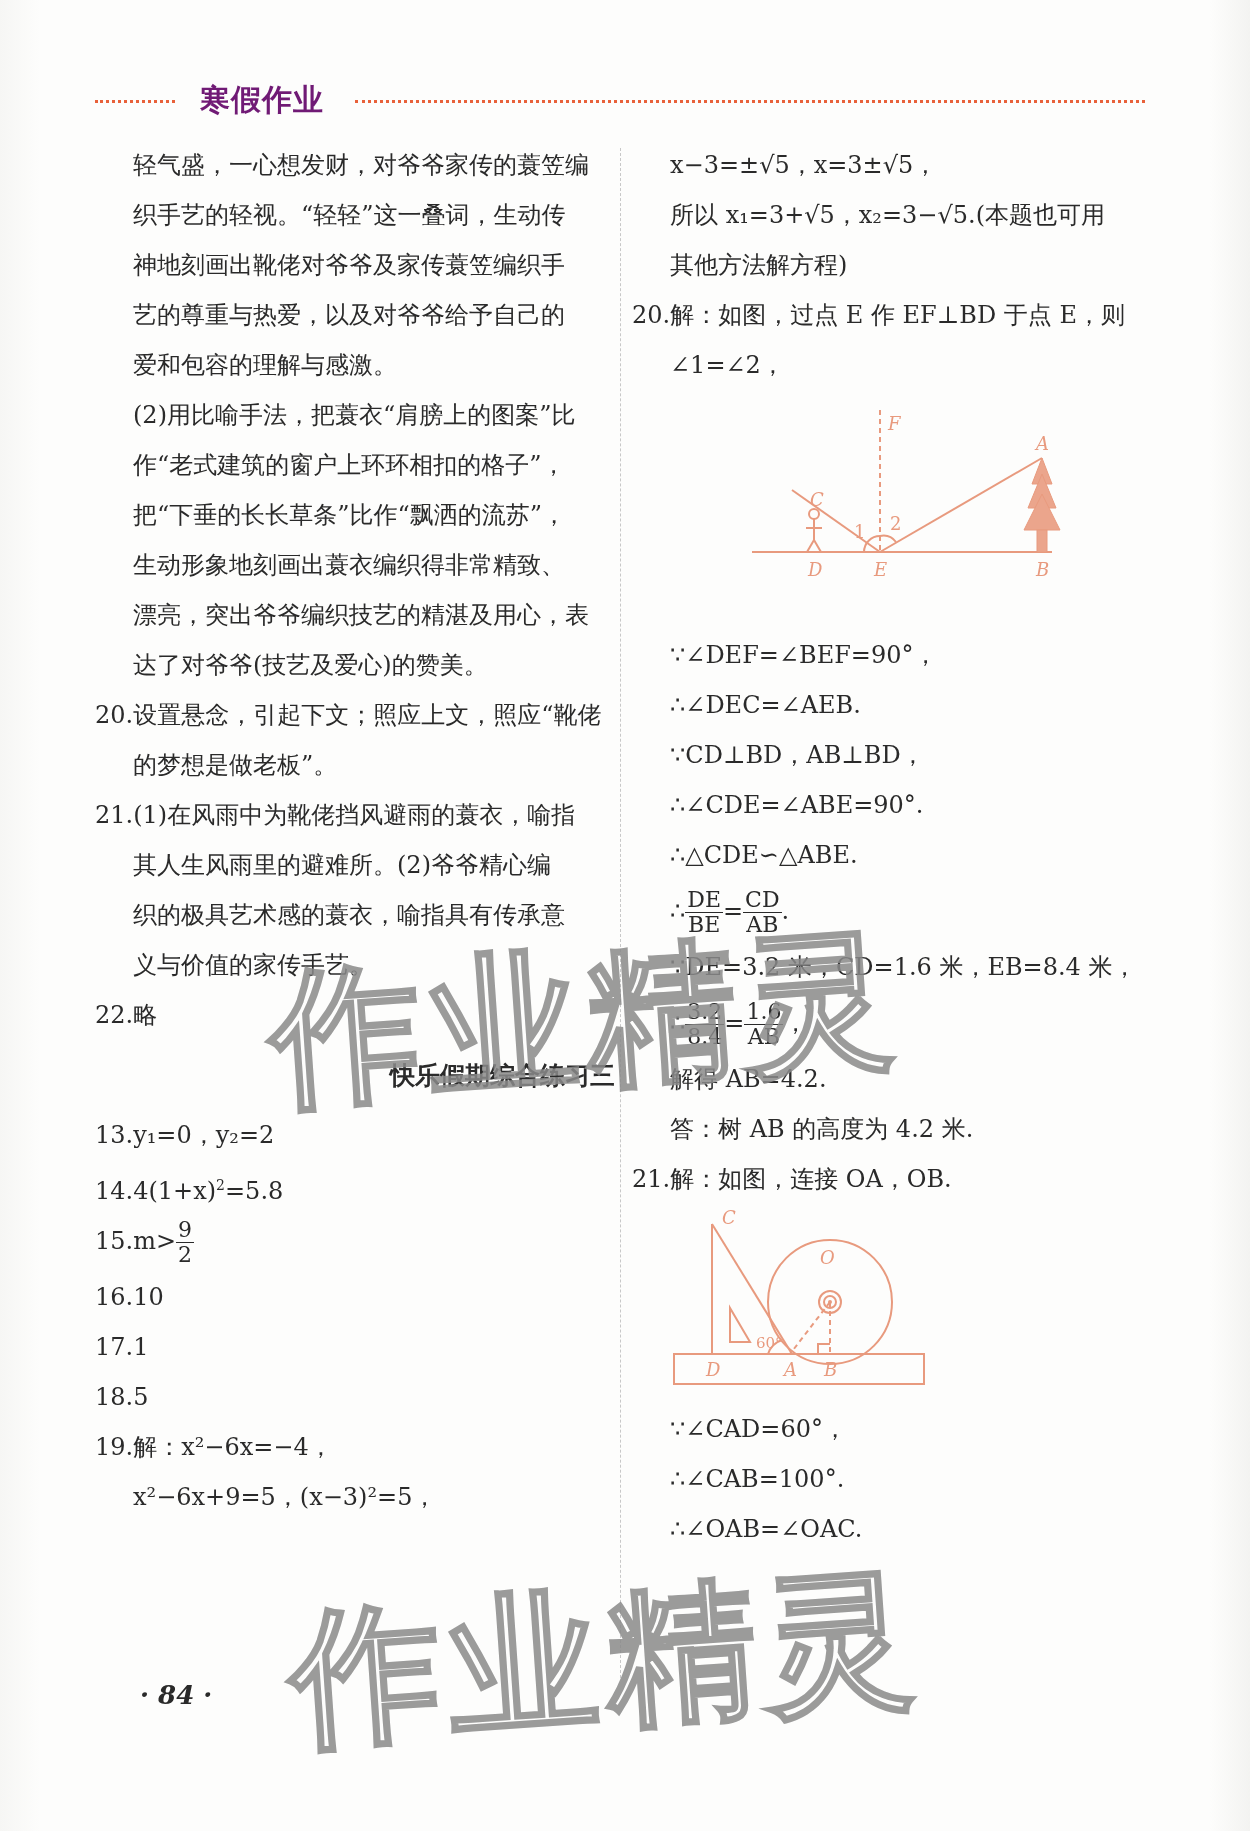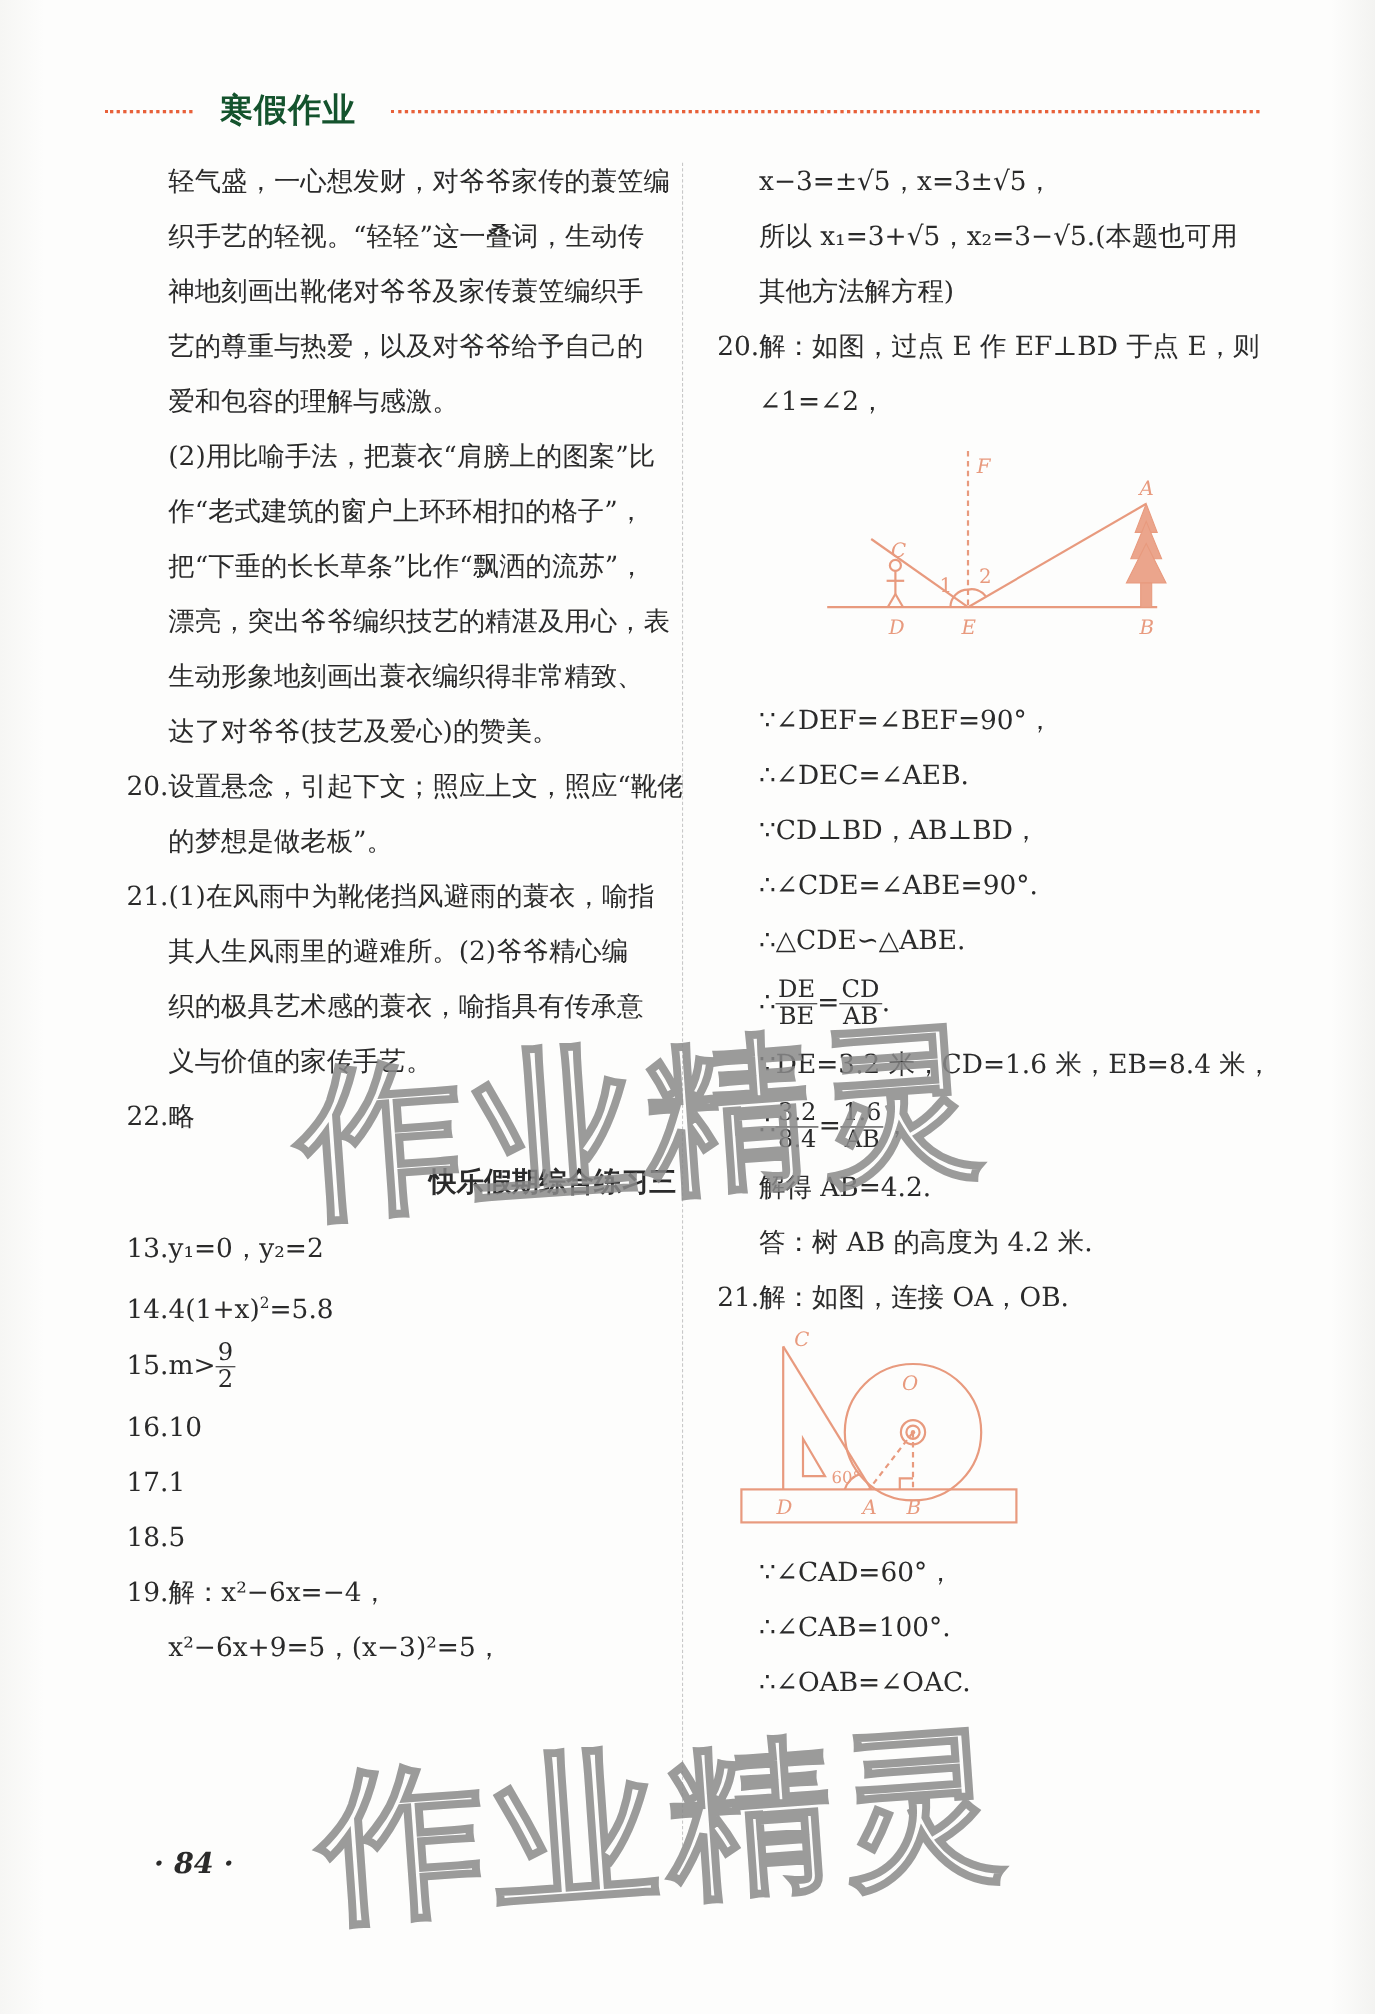--- a/index.html
+++ b/index.html
@@ -5,26 +5,26 @@
   html, body { margin: 0; padding: 0; }
   body {
     width: 1250px; height: 1831px; position: relative; overflow: hidden;
     background: #fdfdfc; color: #2a2a2a;
     font-family: "DejaVu Serif", "Liberation Serif", serif;
   }
   .page-bg { position: absolute; inset: 0; background: linear-gradient(90deg,#f6f6f4 0,#fdfdfc 40px,#fdfdfc 1210px,#f3f3f1 1250px); }
   .header { position: absolute; left: 95px; top: 80px; width: 1050px; height: 44px; }
   .header .dots-left { position: absolute; left: 0; top: 20px; width: 80px; border-top: 3px dotted #e8613a; }
   .header .dots-right { position: absolute; left: 260px; right: 0; top: 20px; border-top: 3px dotted #e8613a; }
-  .header .title { position: absolute; left: 105px; top: 0; font-family: "DejaVu Sans", sans-serif; font-weight: bold; font-size: 30px; color: #14532d; letter-spacing: 1px; }
+  .header .title { position: absolute; left: 105px; top: 0; font-family: "DejaVu Sans", sans-serif; font-weight: bold; font-size: 30px; color: #701a75; letter-spacing: 1px; }
   .col-divider { position: absolute; left: 620px; top: 148px; height: 1530px; border-left: 1px dashed #c8c8c8; }
   .col { position: absolute; top: 140px; font-size: 24px; line-height: 50px; }
   .col-left { left: 95px; width: 520px; }
   .col-right { left: 632px; width: 520px; }
-  .line { white-space: nowrap; height: 50px; margin-left: 20px; }
+  .line { white-space: nowrap; height: 50px; }
   .indent { padding-left: 38px; }
   .math { font-family: "DejaVu Serif", serif; }
   .section-title { font-family: Liberation Sans, sans-serif; font-weight: bold; font-size: 25px; text-align: right; padding-left: 0; height: 70px; line-height: 70px; }
   .frac { display: inline-block; vertical-align: middle; text-align: center; line-height: 24px; font-size: 22px; }
   .frac span { display: block; }
   .frac .num { border-bottom: 1.5px solid #2a2a2a; padding: 0 2px; }
   .line.tall { height: 62px; line-height: 62px; }
   .sup { font-size: 14px; vertical-align: super; }
   .diagram { position: relative; display: block; }
   .page-number { position: absolute; left: 95px; top: 1680px; font-size: 26px; font-weight: bold; font-style: italic; margin-left: 45px; }
@@ -47,22 +47,22 @@
 
 <div class="col col-left">
   <div class="line indent">轻气盛，一心想发财，对爷爷家传的蓑笠编</div>
   <div class="line indent">织手艺的轻视。“轻轻”这一叠词，生动传</div>
   <div class="line indent">神地刻画出靴佬对爷爷及家传蓑笠编织手</div>
   <div class="line indent">艺的尊重与热爱，以及对爷爷给予自己的</div>
   <div class="line indent">爱和包容的理解与感激。</div>
   <div class="line indent">(2)用比喻手法，把蓑衣“肩膀上的图案”比</div>
   <div class="line indent">作“老式建筑的窗户上环环相扣的格子”，</div>
   <div class="line indent">把“下垂的长长草条”比作“飘洒的流苏”，</div>
+  <div class="line indent">生动形象地刻画出蓑衣编织得非常精致、</div>
   <div class="line indent">漂亮，突出爷爷编织技艺的精湛及用心，表</div>
-  <div class="line indent">生动形象地刻画出蓑衣编织得非常精致、</div>
   <div class="line indent">达了对爷爷(技艺及爱心)的赞美。</div>
   <div class="line">20.设置悬念，引起下文；照应上文，照应“靴佬</div>
   <div class="line indent">的梦想是做老板”。</div>
   <div class="line">21.(1)在风雨中为靴佬挡风避雨的蓑衣，喻指</div>
   <div class="line indent">其人生风雨里的避难所。(2)爷爷精心编</div>
   <div class="line indent">织的极具艺术感的蓑衣，喻指具有传承意</div>
   <div class="line indent">义与价值的家传手艺。</div>
   <div class="line">22.略</div>
 
   <div class="section-title">快乐假期综合练习三</div>

